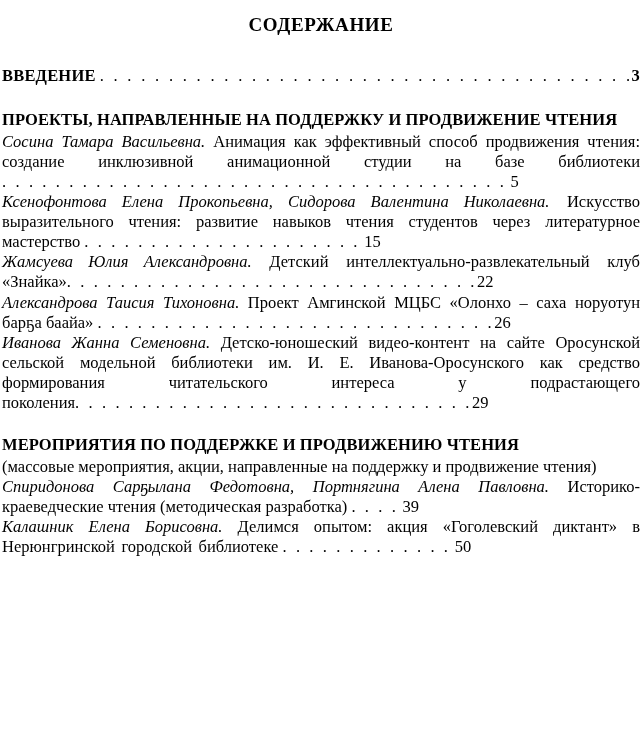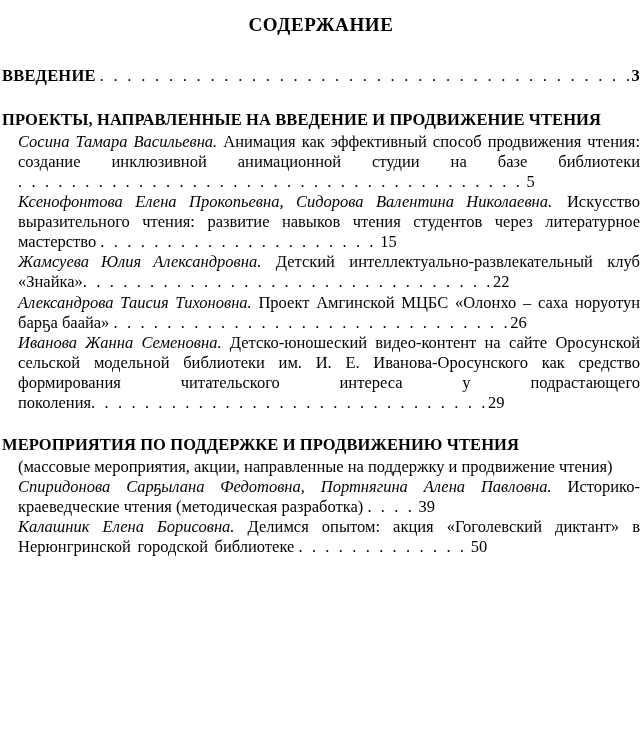--- a/index.html
+++ b/index.html
@@ -35,21 +35,21 @@
     line-height: 1.22;
     margin: 0 0 2px 0;
     letter-spacing: 0.1px;
   }
   .section-heading.spaced-top {
     margin-top: 22px;
   }
   .entry {
     font-size: 16.5px;
     line-height: 1.215;
-    margin: 0 0 0 16px;
+    margin: 0 0 0 0;
     text-align: justify;
     text-justify: inter-word;
   }
   .entry .author {
     font-style: italic;
   }
   .entry .title-text {
     font-style: normal;
   }
   .leader {
@@ -105,21 +105,21 @@
 
   <div class="doc-title">СОДЕРЖАНИЕ</div>
 
   <div class="intro-row">
     <span class="label">ВВЕДЕНИЕ</span>
     <span class="dots">. . . . . . . . . . . . . . . . . . . . . . . . . . . . . . . . . . . . . . . . . . . . . . . .</span>
     <span class="num">3</span>
   </div>
 
   <div class="block">
-    <div class="section-heading">ПРОЕКТЫ, НАПРАВЛЕННЫЕ НА ВВЕДЕНИЕ И ПРОДВИЖЕНИЕ ЧТЕНИЯ</div>
+    <div class="section-heading">ПРОЕКТЫ, НАПРАВЛЕННЫЕ НА ПОДДЕРЖКУ И ПРОДВИЖЕНИЕ ЧТЕНИЯ</div>
 
     <div class="entry">
       <span class="author">Сосина Тамара Васильевна.</span><span class="title-text"> Анимация как эффективный способ продвижения чтения: создание инклюзивной анимационной студии на базе библиотеки</span> <span class="leader">. . . . . . . . . . . . . . . . . . . . . . . . . . . . . . . . . . . . . .</span> <span class="pagenum">5</span>
     </div>
 
     <div class="entry">
       <span class="author">Ксенофонтова Елена Прокопьевна, Сидорова Валентина Николаевна.</span><span class="title-text wide-space"> Искусство выразительного чтения: развитие навыков чтения студентов через литературное мастерство</span> <span class="leader">. . . . . . . . . . . . . . . . . . . . .</span> <span class="pagenum">15</span>
     </div>
 
     <div class="entry">

